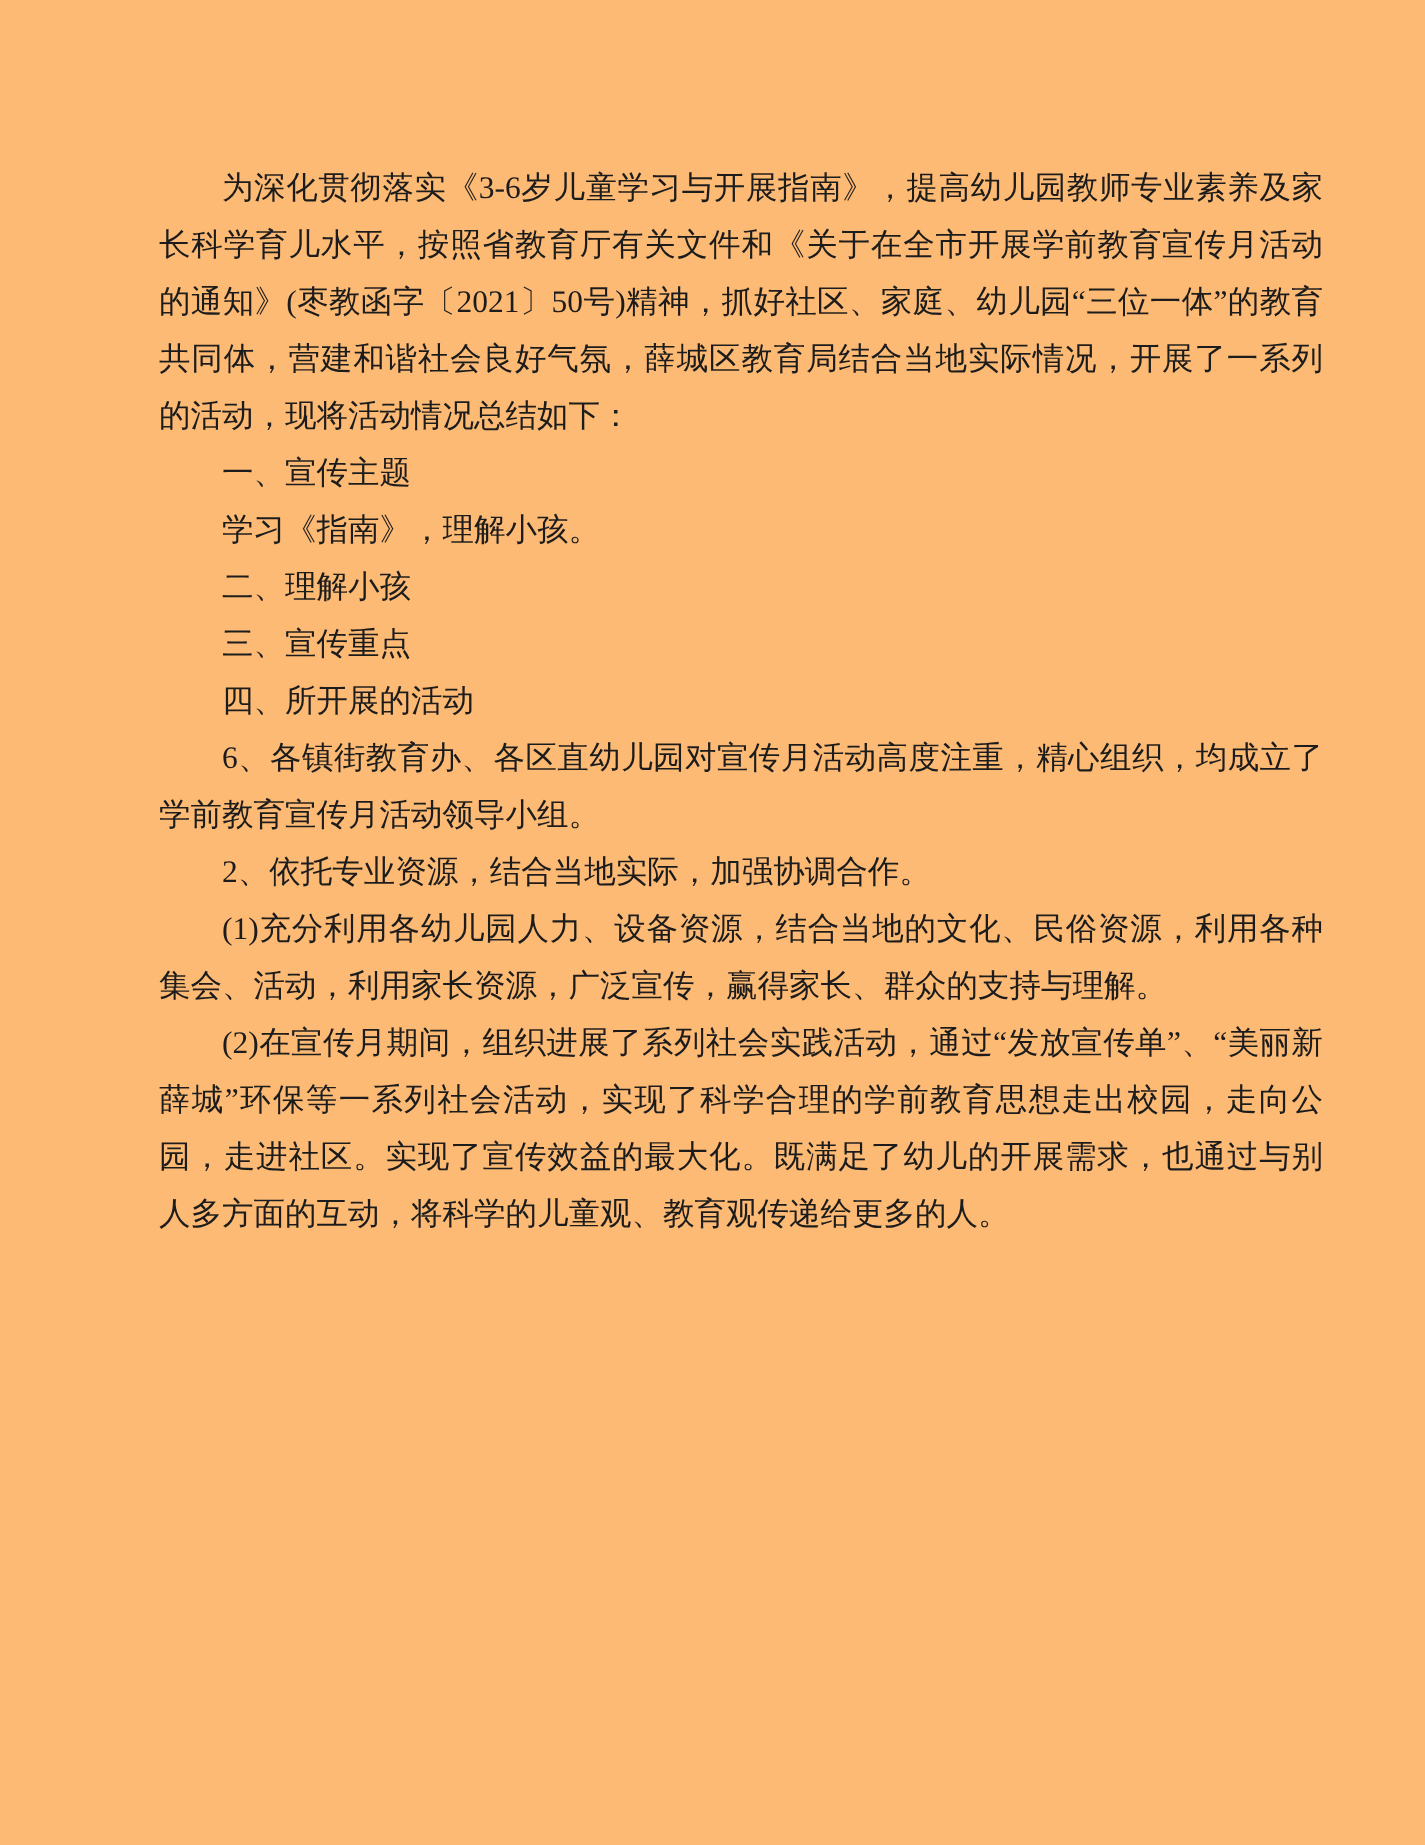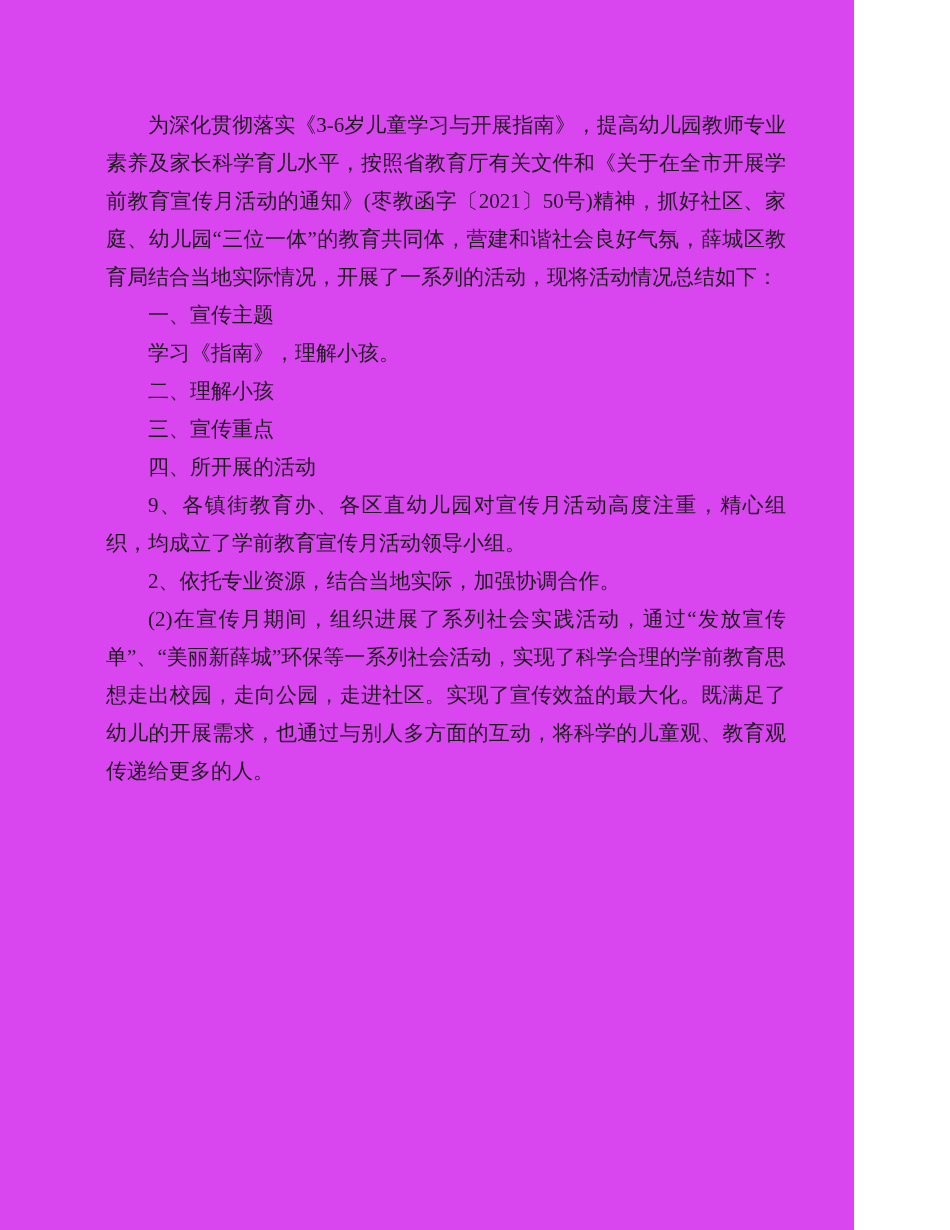--- a/index.html
+++ b/index.html
@@ -7,23 +7,23 @@
     padding: 0;
     background: #ffffff;
   }
   body {
     width: 950px;
     height: 1230px;
     overflow: hidden;
   }
   .page {
     box-sizing: border-box;
-    width: 854px;
+    width: 950px;
     height: 1230px;
-    background: #d946ef;
+    background: #fdba74;
     padding: 106px 68px 0 106px;
   }
   .doc p {
     margin: 0;
     padding: 0;
     font-family: "Liberation Serif", "DejaVu Serif", serif;
     font-size: 21px;
     line-height: 38px;
     color: #1c1c1c;
     text-align: justify;
@@ -35,17 +35,18 @@
 <body>
 
 <div class="page">
   <div class="doc">
     <p>为深化贯彻落实《3-6岁儿童学习与开展指南》，提高幼儿园教师专业素养及家长科学育儿水平，按照省教育厅有关文件和《关于在全市开展学前教育宣传月活动的通知》(枣教函字〔2021〕50号)精神，抓好社区、家庭、幼儿园“三位一体”的教育共同体，营建和谐社会良好气氛，薛城区教育局结合当地实际情况，开展了一系列的活动，现将活动情况总结如下：</p>
     <p>一、宣传主题</p>
     <p>学习《指南》，理解小孩。</p>
     <p>二、理解小孩</p>
     <p>三、宣传重点</p>
     <p>四、所开展的活动</p>
-    <p>9、各镇街教育办、各区直幼儿园对宣传月活动高度注重，精心组织，均成立了学前教育宣传月活动领导小组。</p>
+    <p>6、各镇街教育办、各区直幼儿园对宣传月活动高度注重，精心组织，均成立了学前教育宣传月活动领导小组。</p>
     <p>2、依托专业资源，结合当地实际，加强协调合作。</p>
+    <p>(1)充分利用各幼儿园人力、设备资源，结合当地的文化、民俗资源，利用各种集会、活动，利用家长资源，广泛宣传，赢得家长、群众的支持与理解。</p>
     <p>(2)在宣传月期间，组织进展了系列社会实践活动，通过“发放宣传单”、“美丽新薛城”环保等一系列社会活动，实现了科学合理的学前教育思想走出校园，走向公园，走进社区。实现了宣传效益的最大化。既满足了幼儿的开展需求，也通过与别人多方面的互动，将科学的儿童观、教育观传递给更多的人。</p>
   </div>
 </div>
 
 </body></html>

